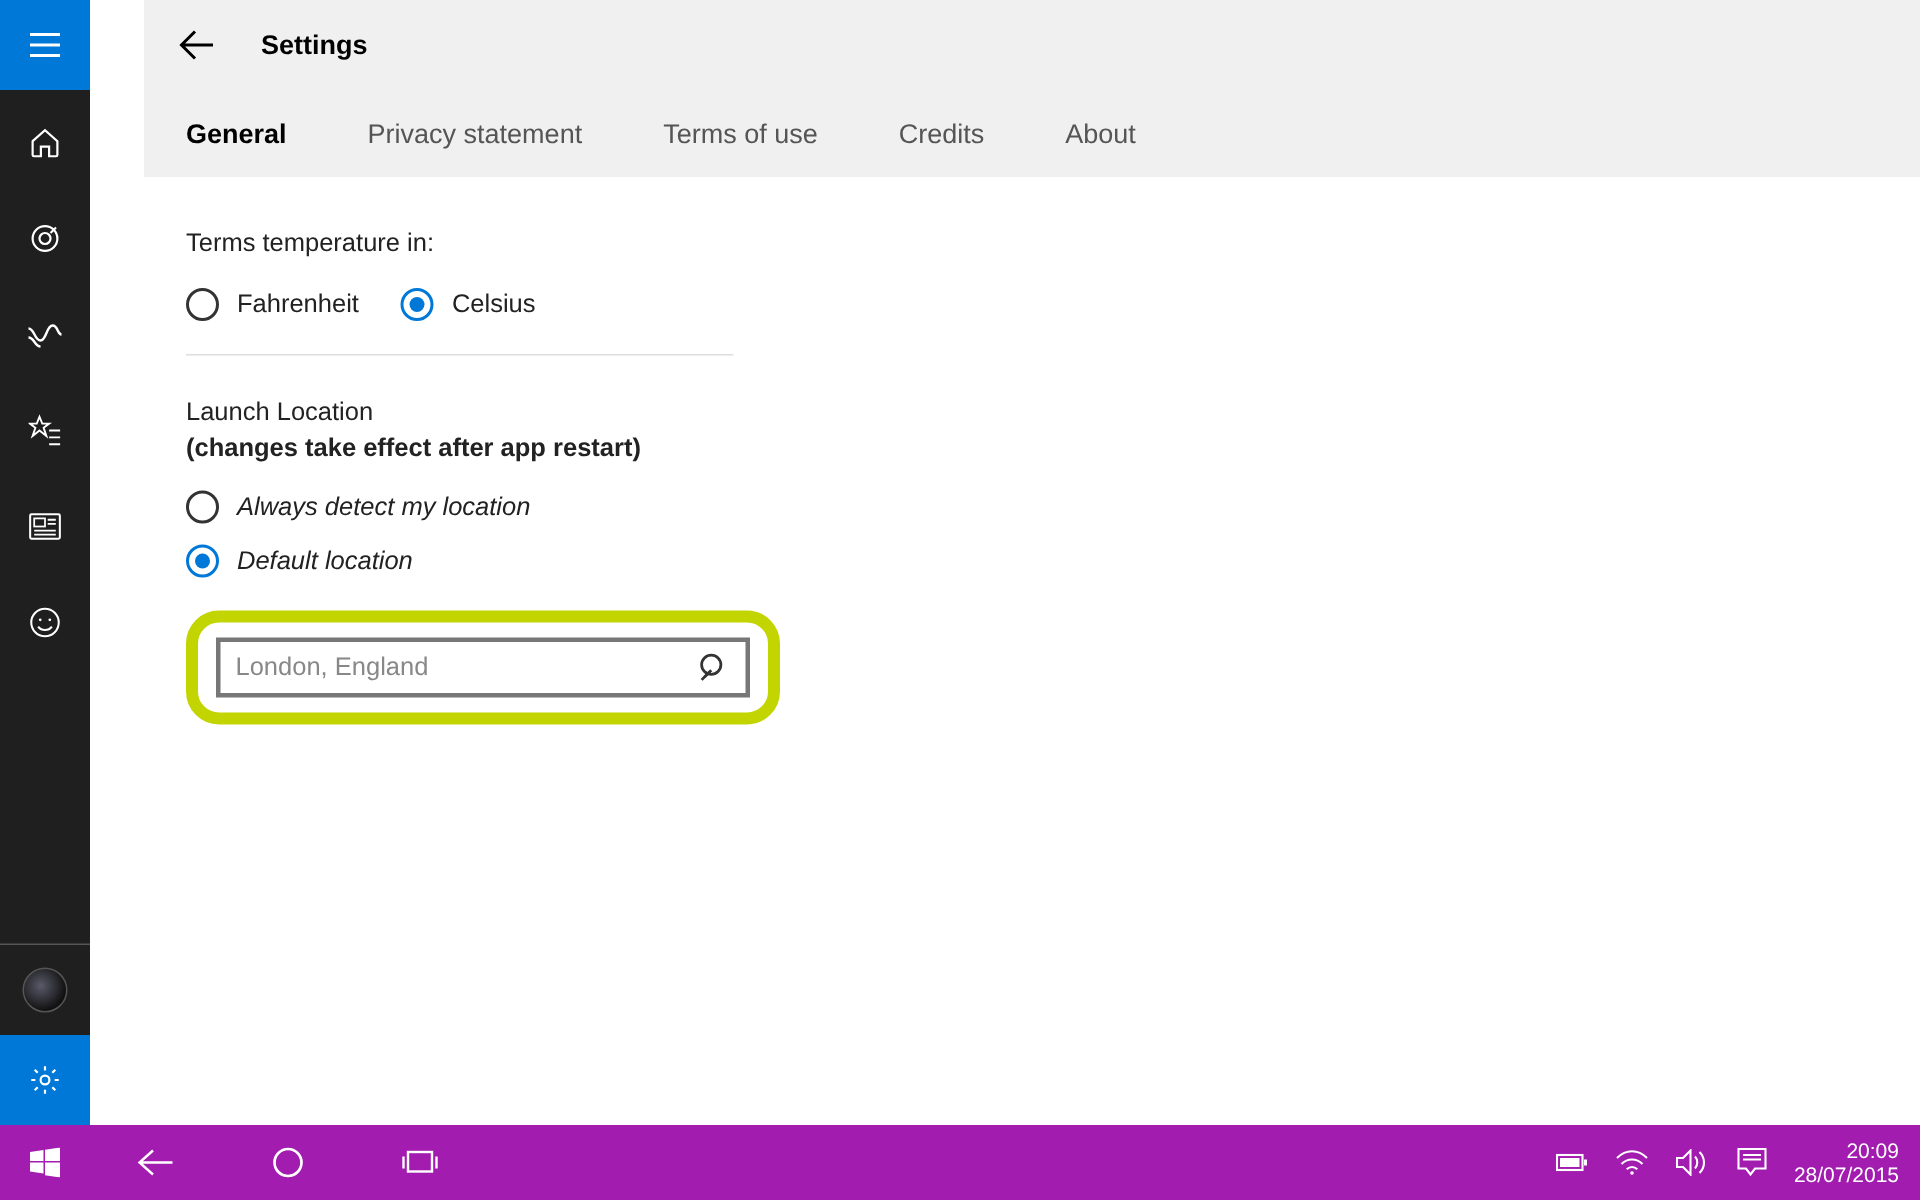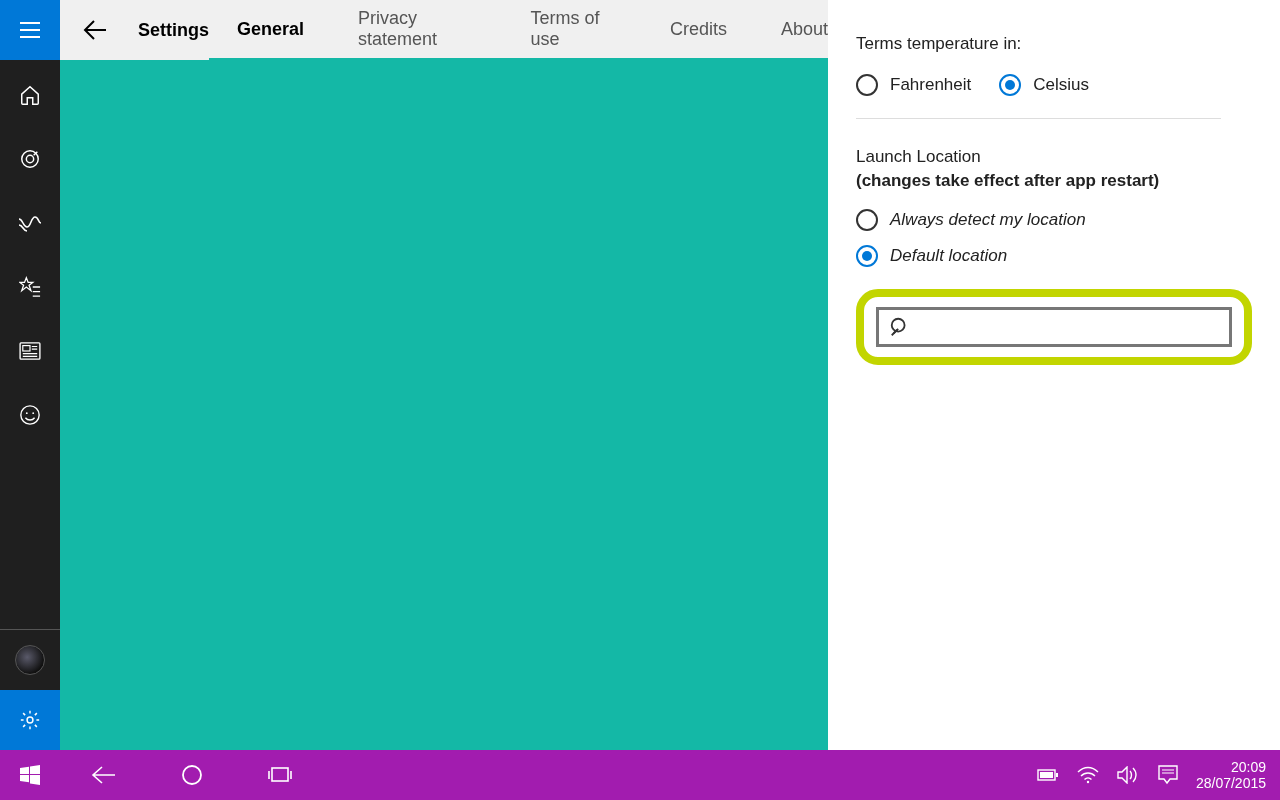--- a/index.html
+++ b/index.html
@@ -9,21 +9,21 @@
 .sidebar { width: 60px; background: #1f1f1f; display: flex; flex-direction: column; }
 .sidebar-top { width: 60px; height: 60px; background: #0078d7; display: flex; align-items: center; justify-content: center; }
 .sidebar-items { flex: 1; display: flex; flex-direction: column; align-items: center; padding-top: 20px; gap: 34px; }
 .sidebar-item { width: 60px; height: 30px; display: flex; align-items: center; justify-content: center; color: #fff; }
 .sidebar-divider { width: 60px; height: 1px; background: #555; }
 .sidebar-bottom { display: flex; flex-direction: column; }
 .avatar-cell { width: 60px; height: 60px; display: flex; align-items: center; justify-content: center; background: #1f1f1f; }
 .avatar { width: 30px; height: 30px; border-radius: 50%; background: radial-gradient(circle at 40% 40%, #5a5a6a 0%, #111 70%); border: 1px solid #555; }
 .settings-cell { width: 60px; height: 60px; display: flex; align-items: center; justify-content: center; background: #0078d7; color: #fff; }
 
-.main { flex: 1; display: flex; flex-direction: row; background: #14b8a6; }
+.main { flex: 1; display: flex; flex-direction: column; background: #14532d; margin-left: 36px; }
 .header { height: 60px; background: #f0f0f0; display: flex; align-items: center; padding-left: 22px; gap: 30px; }
 .back-btn { width: 26px; height: 26px; display: flex; align-items: center; justify-content: center; }
 .header-title { font-size: 18px; font-weight: 700; color: #000; }
 
 .tabstrip { height: 58px; background: #f0f0f0; display: flex; align-items: center; gap: 54px; padding-left: 28px; font-size: 18px; color: #555; }
 .tab { cursor: default; }
 .tab.active { color: #000; font-weight: 700; }
 
 .content { flex: 1; background: #fff; padding: 34px 28px; font-size: 17px; color: #222; }
 .section-label { margin-bottom: 20px; }
@@ -164,20 +164,21 @@
         <div class="radio-opt">
           <div class="ring selected">
               <div class="dot"></div>
             </div>
           <span>Default location</span>
         </div>
       </div>
 
       <div class="highlight-wrap">
         <div class="search-box">
+          <input type="text" placeholder="London, England" style="">
           <svg width="22" height="22" viewBox="0 0 24 24">
             <circle cx="10" cy="10" r="7" fill="none" stroke="#333" stroke-width="2"></circle>
             <path d="M15 15l6 6" stroke="#333" stroke-width="2" transform="rotate(90 12 12)"></path>
             <path d="M5 19l5-5" stroke="#333" stroke-width="2"></path>
           </svg>
         </div>
       </div>
     </div>
   </div>
 </div>

